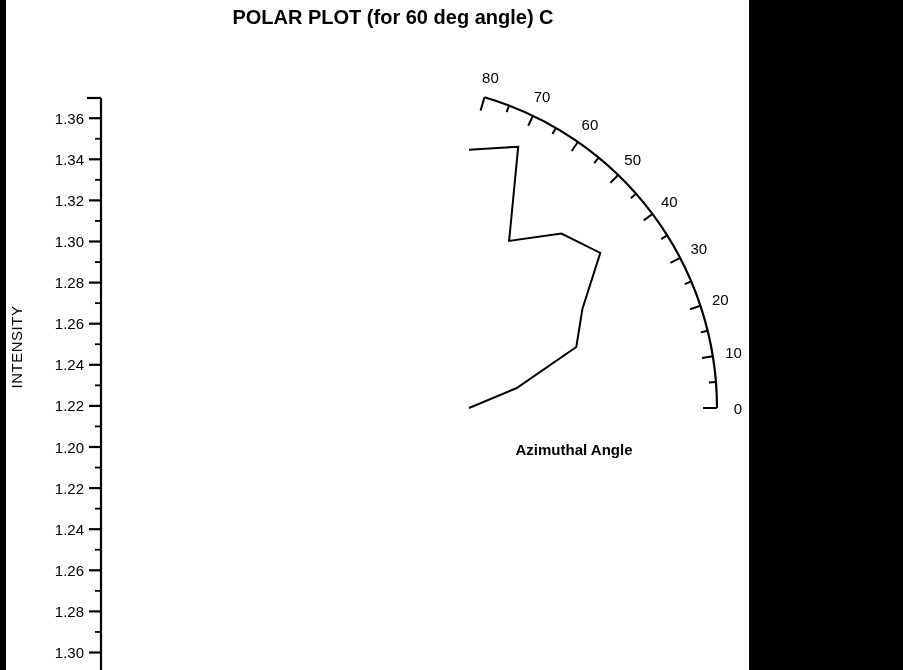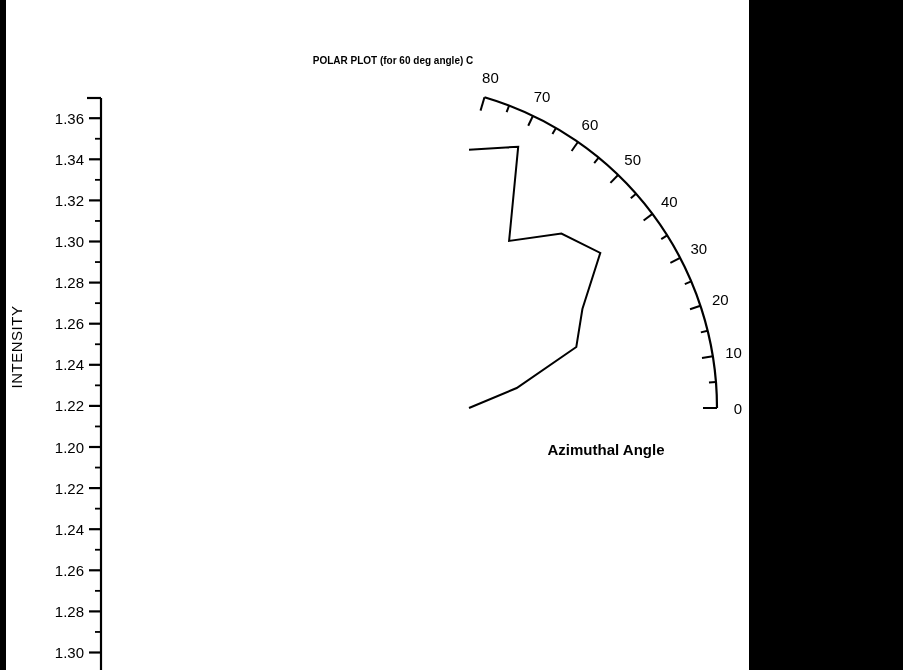--- a/index.html
+++ b/index.html
@@ -11,32 +11,31 @@
     font-family: "Liberation Sans", "DejaVu Sans", sans-serif;
   }
   .border-bar {
     position: absolute; top: 0; height: 670px; background: #000000;
   }
   #left-bar { left: 0; width: 6px; }
   #right-bar { left: 749px; width: 154px; }
   #chart-title {
     position: absolute; left: 393px; top: 17px;
     transform: translate(-50%, -50%);
-    font-size: 10px; font-weight: bold; color: #000;
+    font-size: 20px; font-weight: bold; color: #000;
     white-space: nowrap;
-    margin-top: 43px;
   }
   #radial-axis-title {
     position: absolute; left: 16px; top: 347px;
     transform: translate(-50%, -50%) rotate(-90deg);
     font-size: 15px; color: #000; letter-spacing: 0.5px;
     white-space: nowrap;
   }
   #angular-axis-title {
-    position: absolute; left: 606px; top: 449px;
+    position: absolute; left: 574px; top: 449px;
     transform: translate(-50%, -50%);
     font-size: 15px; font-weight: bold; color: #000;
     white-space: nowrap;
   }
   svg text {
     font-family: "Liberation Sans", "DejaVu Sans", sans-serif;
     font-size: 15px; fill: #000;
   }
 </style>
 </head>

